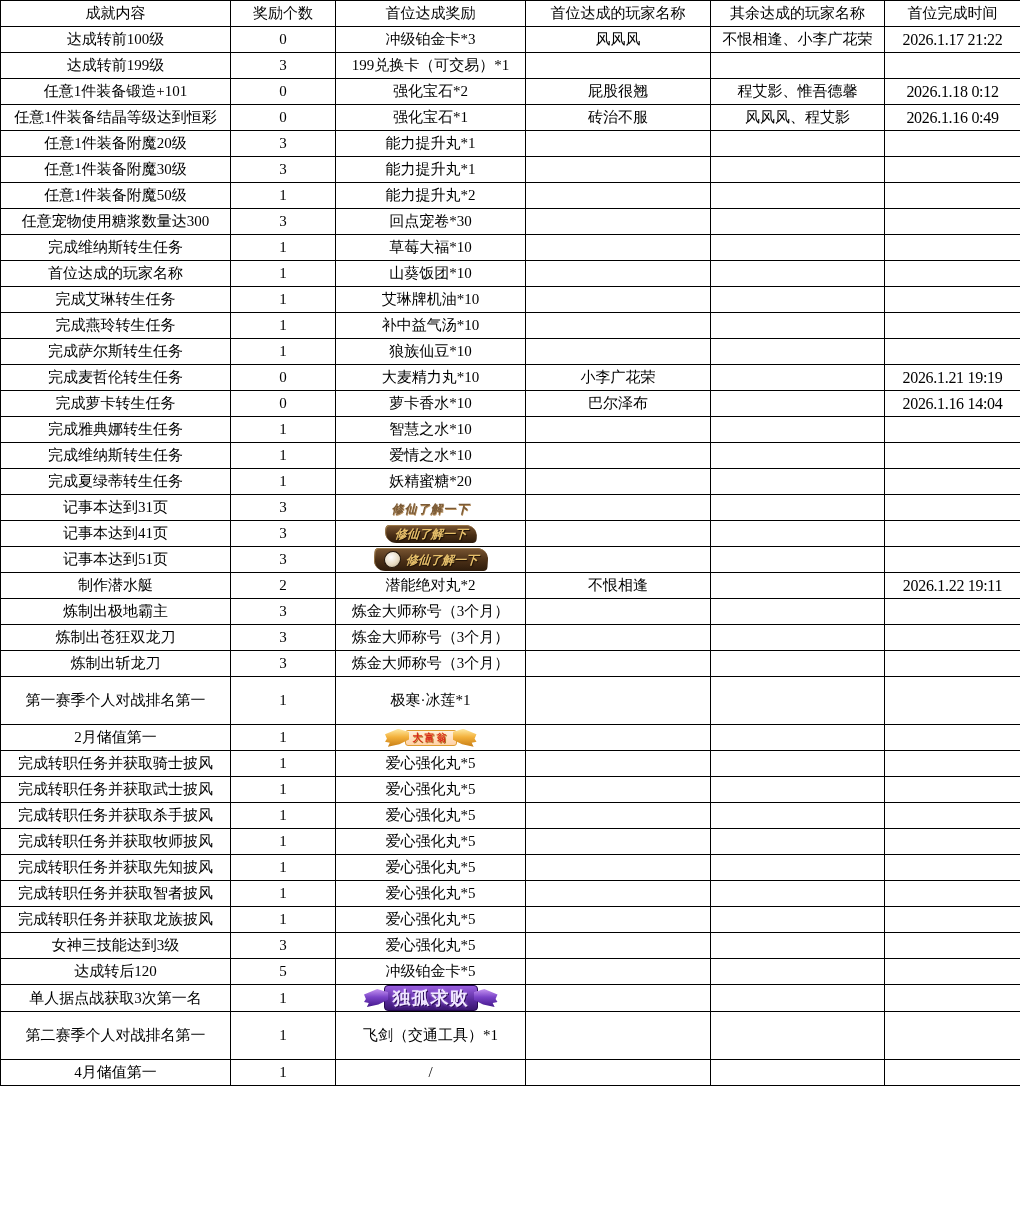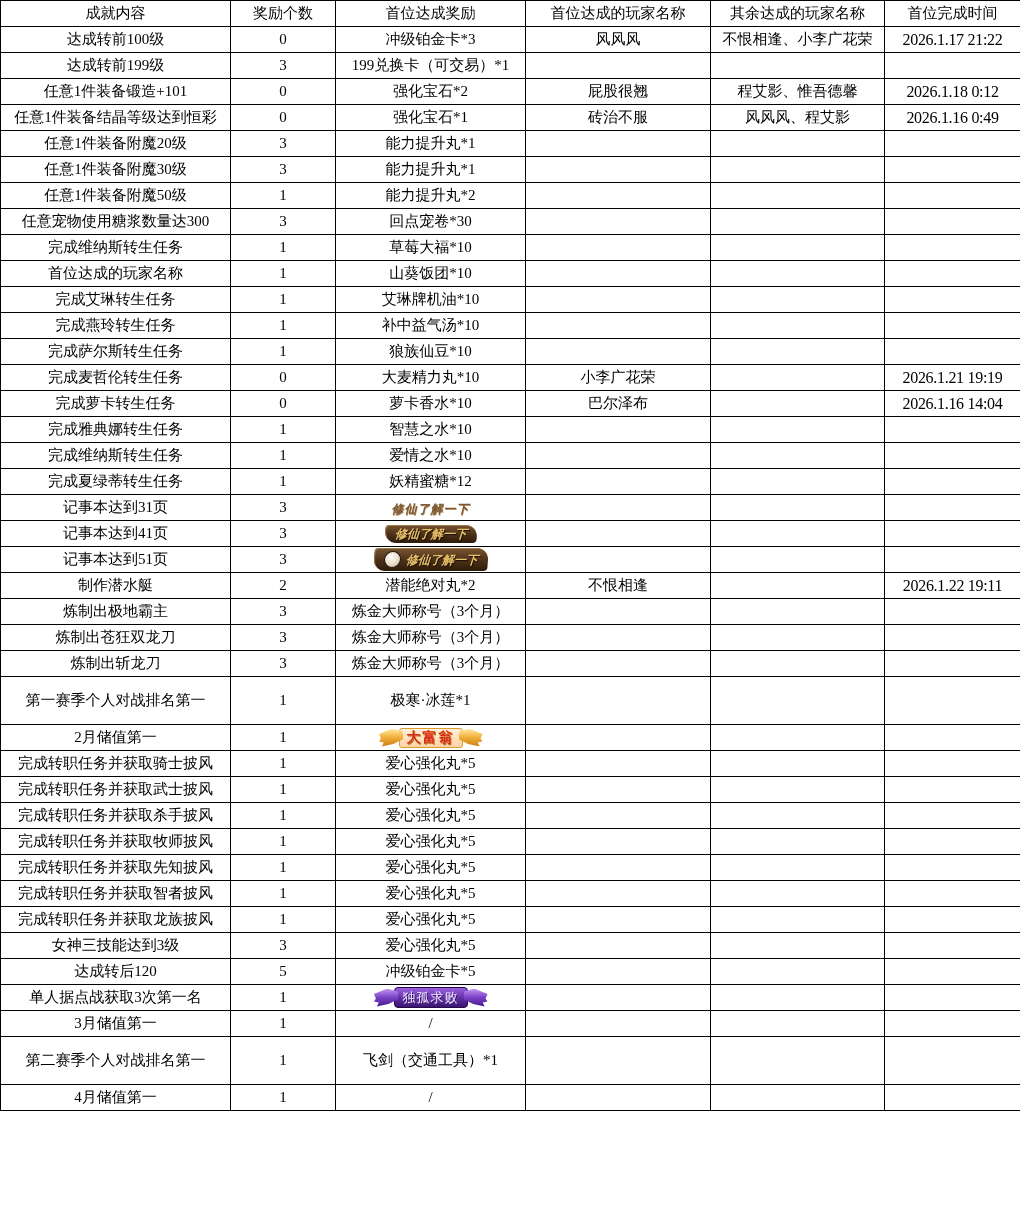--- a/index.html
+++ b/index.html
@@ -41,28 +41,28 @@
   }
   .wing{display:inline-block;width:24px;height:18px;flex:none;
     clip-path:polygon(0 18%,45% 0,100% 30%,92% 55%,100% 72%,80% 78%,88% 100%,40% 86%,0 60%);
   }
   .wing-l{transform:scaleX(-1);margin-right:-4px;}
   .wing-r{margin-left:-4px;}
   .badge-rich-gold .wing{background:linear-gradient(180deg,#ffe9a0 0%,#f3b13c 45%,#c67c14 100%);}
   .badge-rich-gold .badge-center{
     background:linear-gradient(180deg,#fff0dd 0%,#ffd2a8 100%);
     border:1px solid #dd9c30;border-radius:3px;
-    color:#d8281c;font-weight:bold;font-size:14px;letter-spacing:2px;
+    color:#d8281c;font-weight:bold;font-size:10px;letter-spacing:2px;
     padding:2px 7px;text-shadow:0 0 2px #ffe070,1px 1px 0 #9c5a10;
   }
   .badge-purple-wings .wing{background:linear-gradient(180deg,#c493f0 0%,#7b44c8 45%,#45188c 100%);}
   .badge-purple-wings .badge-center{
     background:linear-gradient(180deg,#9a5fe0 0%,#5c2da0 55%,#3a1670 100%);
     border:1px solid #24094e;border-radius:4px;
-    color:#f0e6ff;font-weight:normal;font-size:13px;letter-spacing:1px;
+    color:#f0e6ff;font-weight:bold;font-size:18px;letter-spacing:1px;
     padding:3px 8px;text-shadow:1px 1px 0 #2a0c55,0 0 3px #b57cff;
   }
 </style>
 </head>
 <body>
 
 <table>
   <colgroup>
     <col class="c-achievement">
       <col class="c-count">
@@ -214,21 +214,21 @@
         <td class="cell-achievement">完成维纳斯转生任务</td>
         <td class="cell-reward-count">1</td>
         <td class="cell-first-reward">爱情之水*10</td>
         <td class="cell-first-player"></td>
         <td class="cell-other-players"></td>
         <td class="cell-first-time"></td>
       </tr>
       <tr>
         <td class="cell-achievement">完成夏绿蒂转生任务</td>
         <td class="cell-reward-count">1</td>
-        <td class="cell-first-reward">妖精蜜糖*12</td>
+        <td class="cell-first-reward">妖精蜜糖*20</td>
         <td class="cell-first-player"></td>
         <td class="cell-other-players"></td>
         <td class="cell-first-time"></td>
       </tr>
       <tr>
         <td class="cell-achievement">记事本达到31页</td>
         <td class="cell-reward-count">3</td>
         <td class="cell-first-reward"><span class="badge badge-gold-text">修仙了解一下</span></td>
         <td class="cell-first-player"></td>
         <td class="cell-other-players"></td>
@@ -382,28 +382,20 @@
         <td class="cell-reward-count">1</td>
         <td class="cell-first-reward"><span class="badge badge-purple-wings">
             <i class="wing wing-l"></i>
             <span class="badge-center">独孤求败</span>
             <i class="wing wing-r"></i>
           </span></td>
         <td class="cell-first-player"></td>
         <td class="cell-other-players"></td>
         <td class="cell-first-time"></td>
       </tr>
-      <tr>
-        <td class="cell-achievement">3月储值第一</td>
-        <td class="cell-reward-count">1</td>
-        <td class="cell-first-reward">/</td>
-        <td class="cell-first-player"></td>
-        <td class="cell-other-players"></td>
-        <td class="cell-first-time"></td>
-      </tr>
       <tr class="tall">
         <td class="cell-achievement">第二赛季个人对战排名第一</td>
         <td class="cell-reward-count">1</td>
         <td class="cell-first-reward">飞剑（交通工具）*1</td>
         <td class="cell-first-player"></td>
         <td class="cell-other-players"></td>
         <td class="cell-first-time"></td>
       </tr>
       <tr>
         <td class="cell-achievement">4月储值第一</td>

